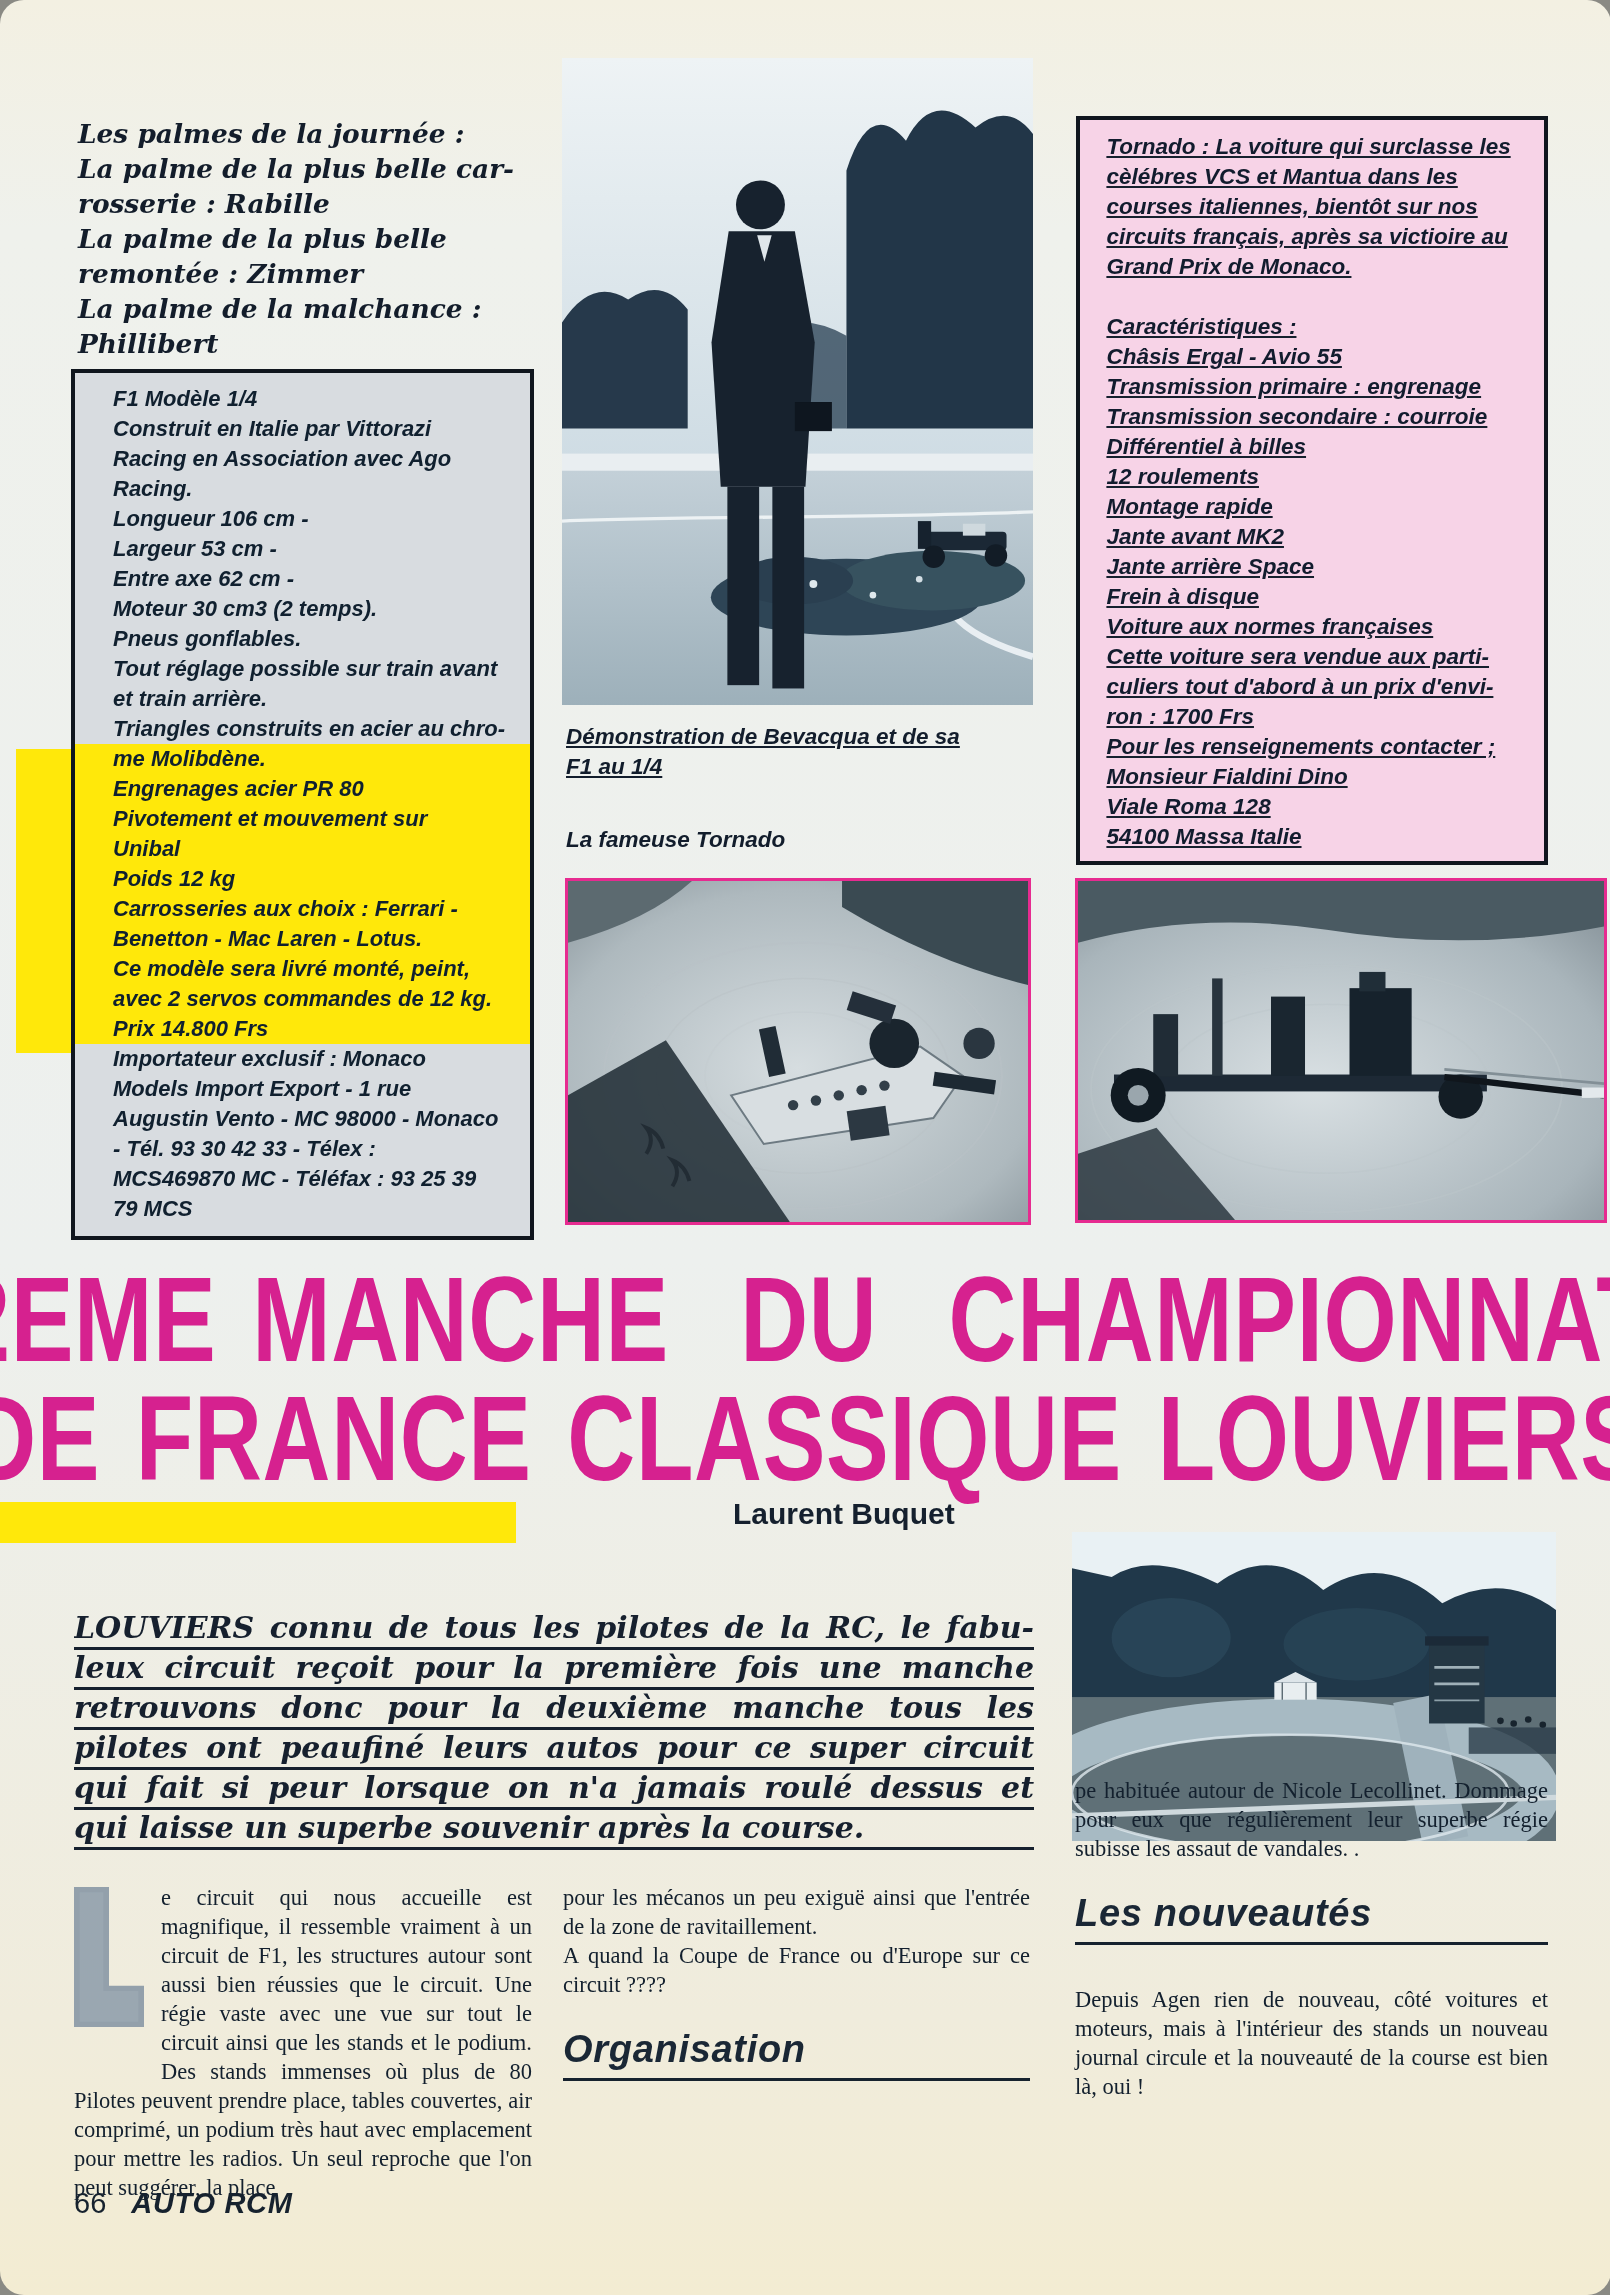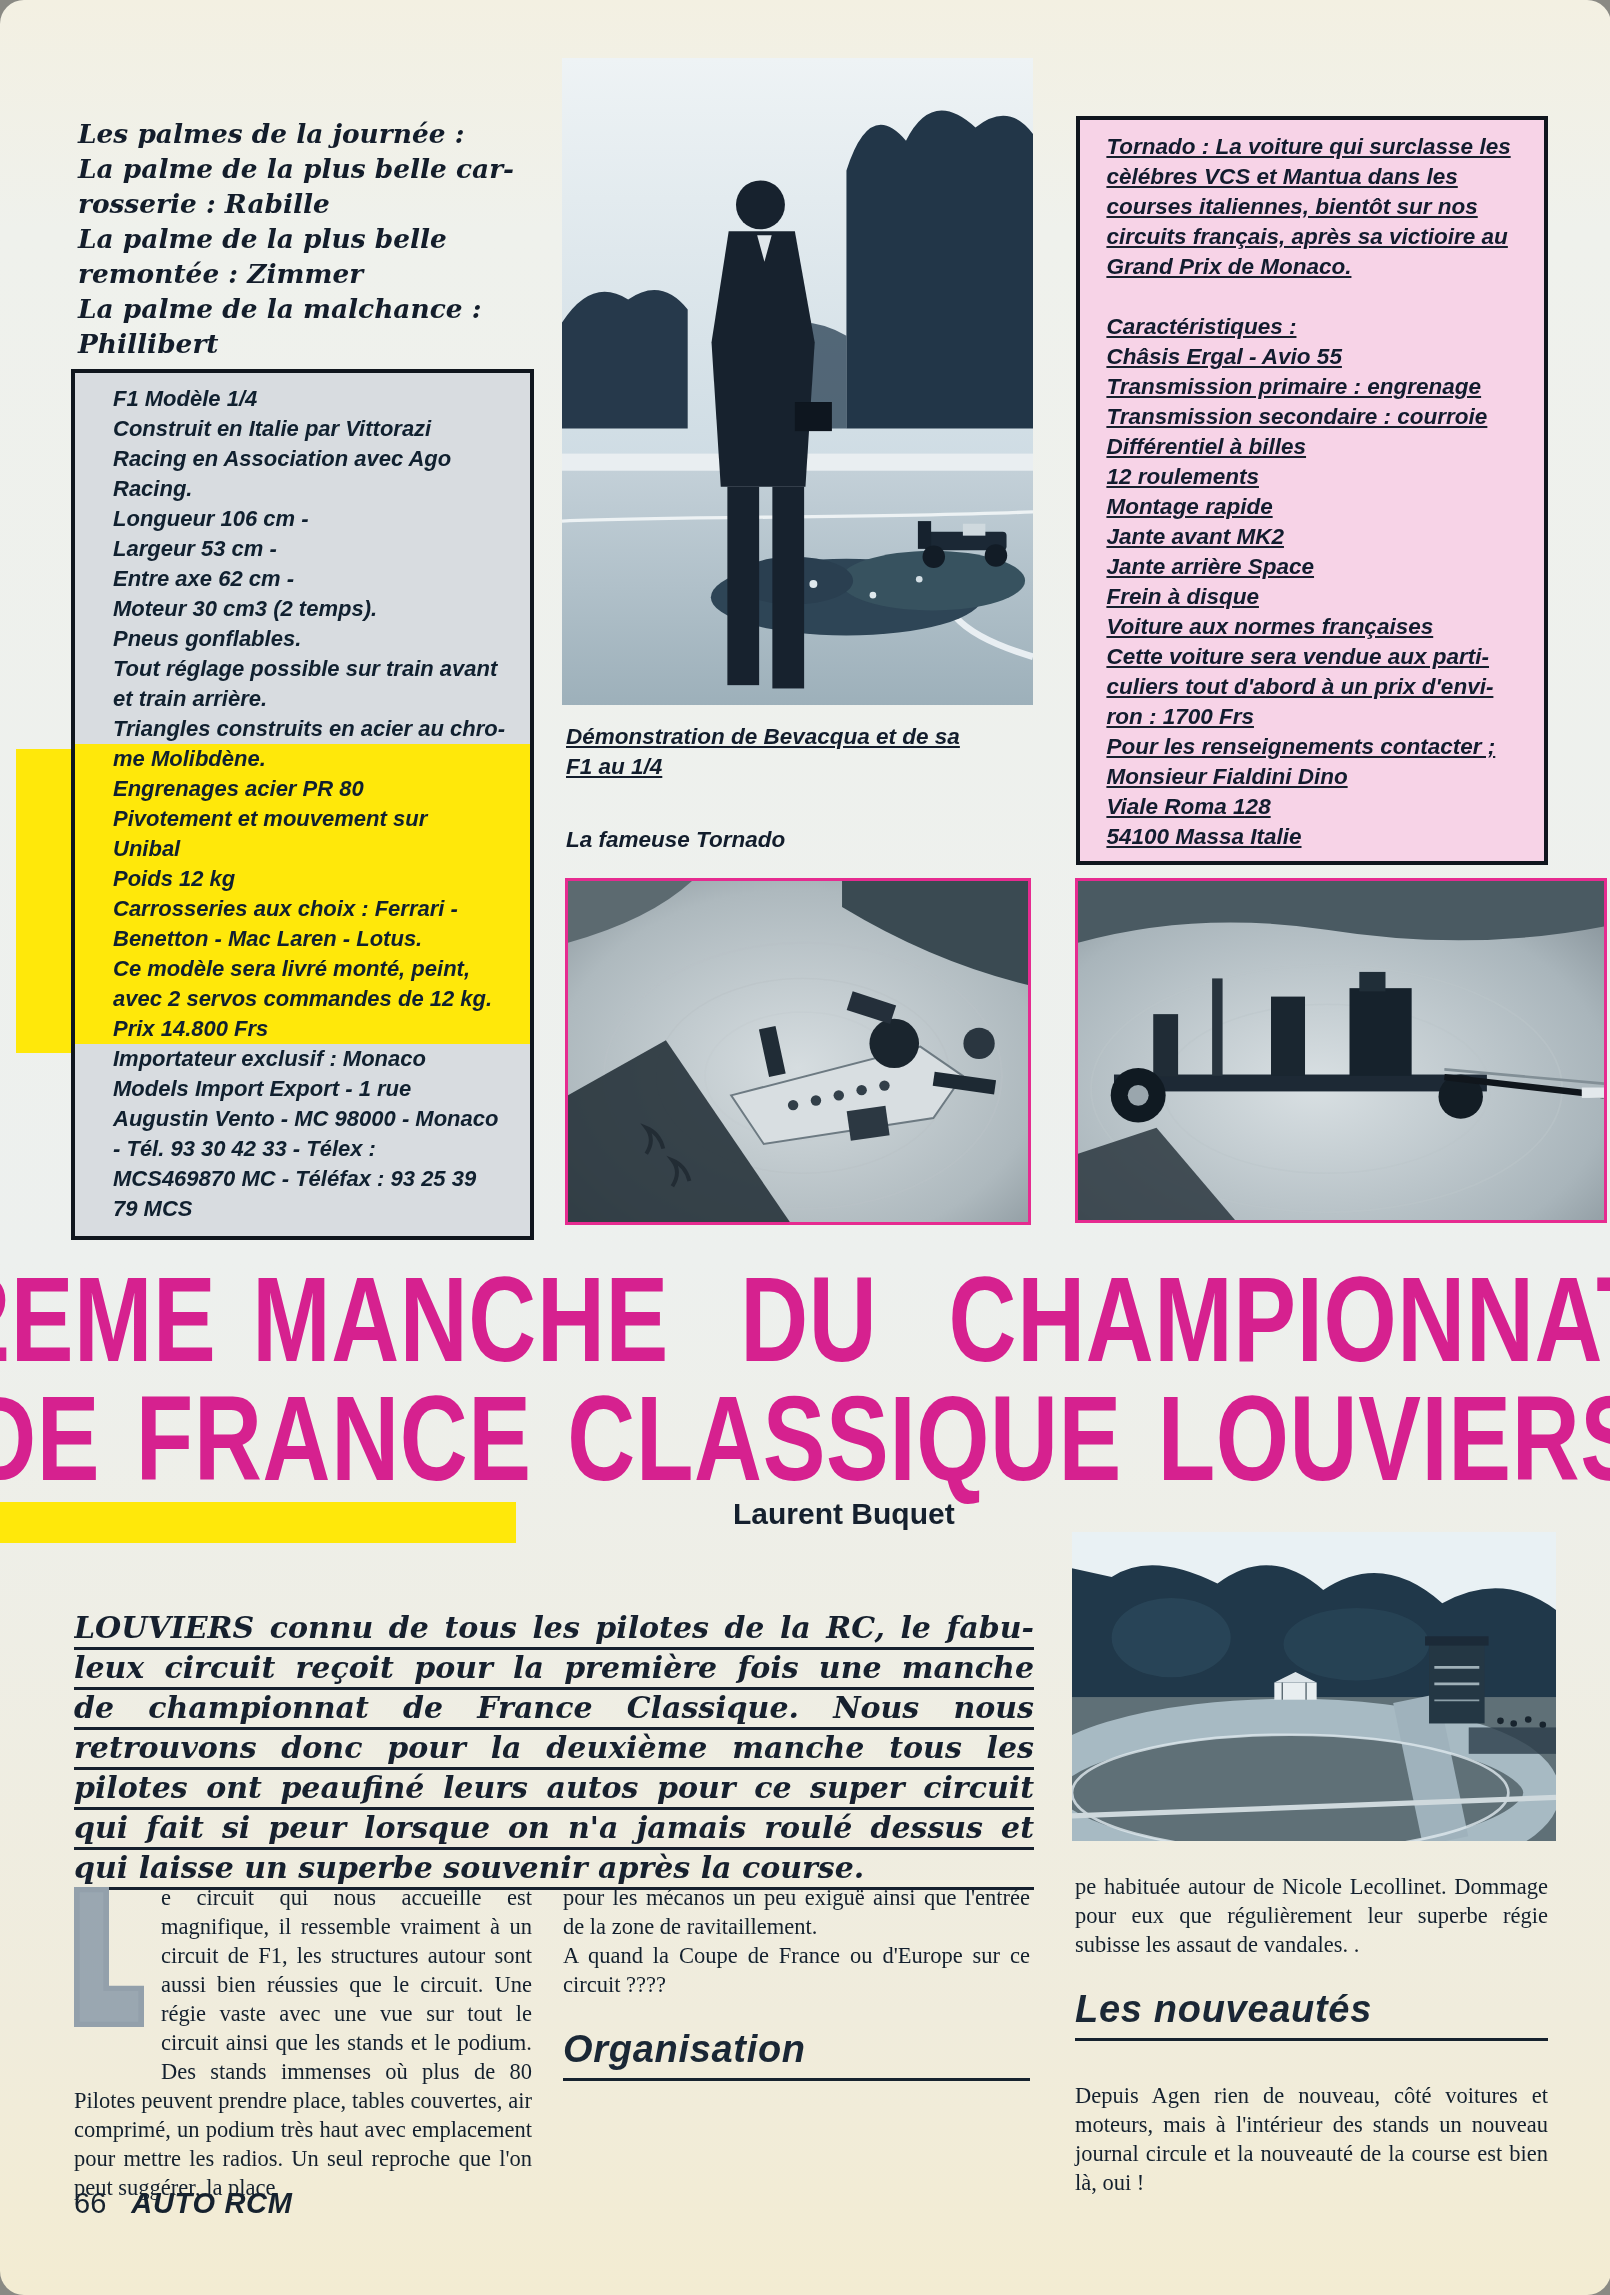--- a/index.html
+++ b/index.html
@@ -50,21 +50,21 @@
   .intro-line{box-sizing:border-box;height:40px;border-bottom:3.3px solid #16202e;
               font:italic 700 30px/36px "DejaVu Serif",serif;color:#16202e;
               text-align:justify;text-align-last:justify;overflow:hidden;}
   .intro-line:last-child{text-align-last:left;}
 
   
   .col{position:absolute;font:400 22.5px/29px "Liberation Serif",serif;color:#13202e;text-align:justify;}
   .col p{margin:0;}
   .col1{left:74px;top:1883px;width:458px;}
   .col2{left:563px;top:1883px;width:467px;}
-  .col3{left:1075px;top:1872px;width:473px;}
+  .col3{left:1075px;top:1776px;width:473px;}
   .col2 .p3{word-spacing:4px;margin-top:40px;}
   .col3 .p2{margin-top:40px;}
   .sec-head{margin:29px 0 0 0;font:italic 700 38px/42px "Liberation Sans",sans-serif;color:#1a2735;letter-spacing:0.7px;}
   .sec-rule{height:3.3px;background:#16222e;margin-top:8px;}
   .dropcap{float:left;width:70px;height:198px;margin:4px 17px 0 0;}
   .dropcap svg{display:block;width:70px;height:140px;}
 
   
   .footer{position:absolute;left:74px;top:2187px;font:400 29px/33px "Liberation Sans",sans-serif;color:#16222e;}
   .footer .brand{font-weight:700;margin-left:25px;letter-spacing:0.7px;font-style:italic;}
@@ -257,21 +257,20 @@
 
   <div class="headline h1">2EME MANCHE  DU  CHAMPIONNAT</div>
   <div class="headline h2">DE FRANCE CLASSIQUE LOUVIERS</div>
 
   <div class="yellow-strip2"></div>
   <div class="byline">Laurent Buquet</div>
 
   <div class="intro">
       <div class="intro-line">LOUVIERS connu de tous les pilotes de la RC, le fabu-</div>
       <div class="intro-line">leux  circuit reçoit pour la première fois une manche</div>
-      <div class="intro-line">de championnat de France Classique. Nous nous</div>
       <div class="intro-line">retrouvons donc pour la deuxième manche tous les</div>
       <div class="intro-line">pilotes ont peaufiné leurs autos pour ce super circuit</div>
       <div class="intro-line">qui fait si peur lorsque on n'a jamais roulé dessus et</div>
       <div class="intro-line">qui laisse un superbe souvenir après la course.</div>
     </div>
 
   <div class="photo photo-circuit">
     <svg viewBox="0 0 732 468" preserveAspectRatio="none">
       <rect width="732" height="130" fill="#e9f1f4"></rect>
       <path d="M0,55 L60,68 Q120,28 220,78 Q300,18 380,88 Q470,28 560,108 Q650,58 732,118 L732,252 L0,252 Z" fill="#20384a"></path>

